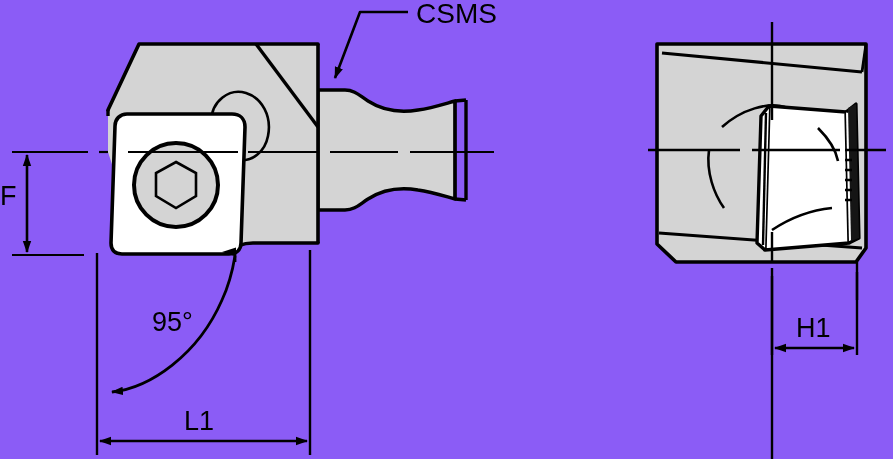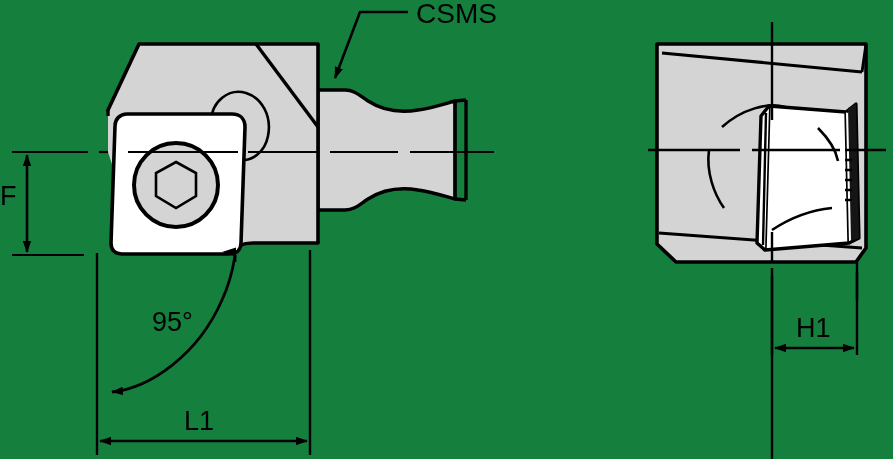--- a/index.html
+++ b/index.html
@@ -7,21 +7,21 @@
     padding: 0;
     background: #ffffff;
   }
   body {
     font-family: "Liberation Sans", sans-serif;
   }
   #drawing-root {
     position: relative;
     width: 893px;
     height: 459px;
-    background: #15803d;
+    background: #8b5cf6;
     overflow: hidden;
   }
   svg#tech-drawing {
     display: block;
     width: 893px;
     height: 459px;
   }
   .dim-label {
     font-family: "Liberation Sans", sans-serif;
     font-size: 27px;

